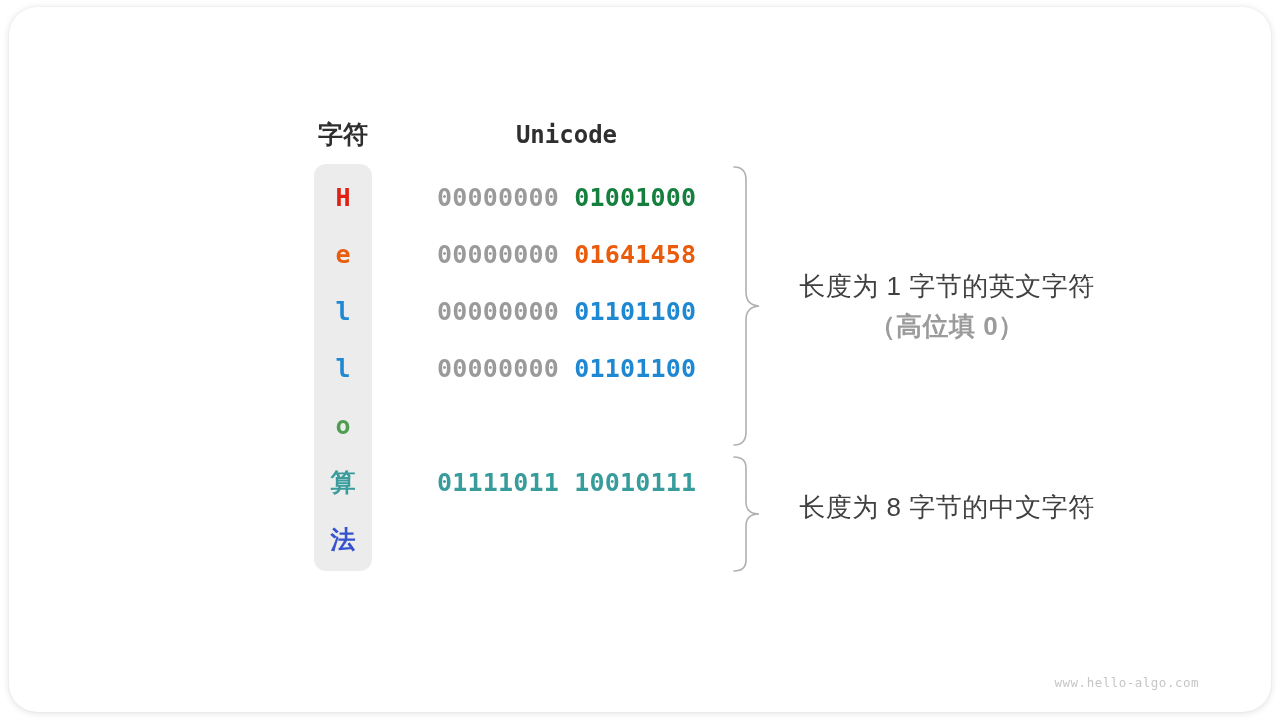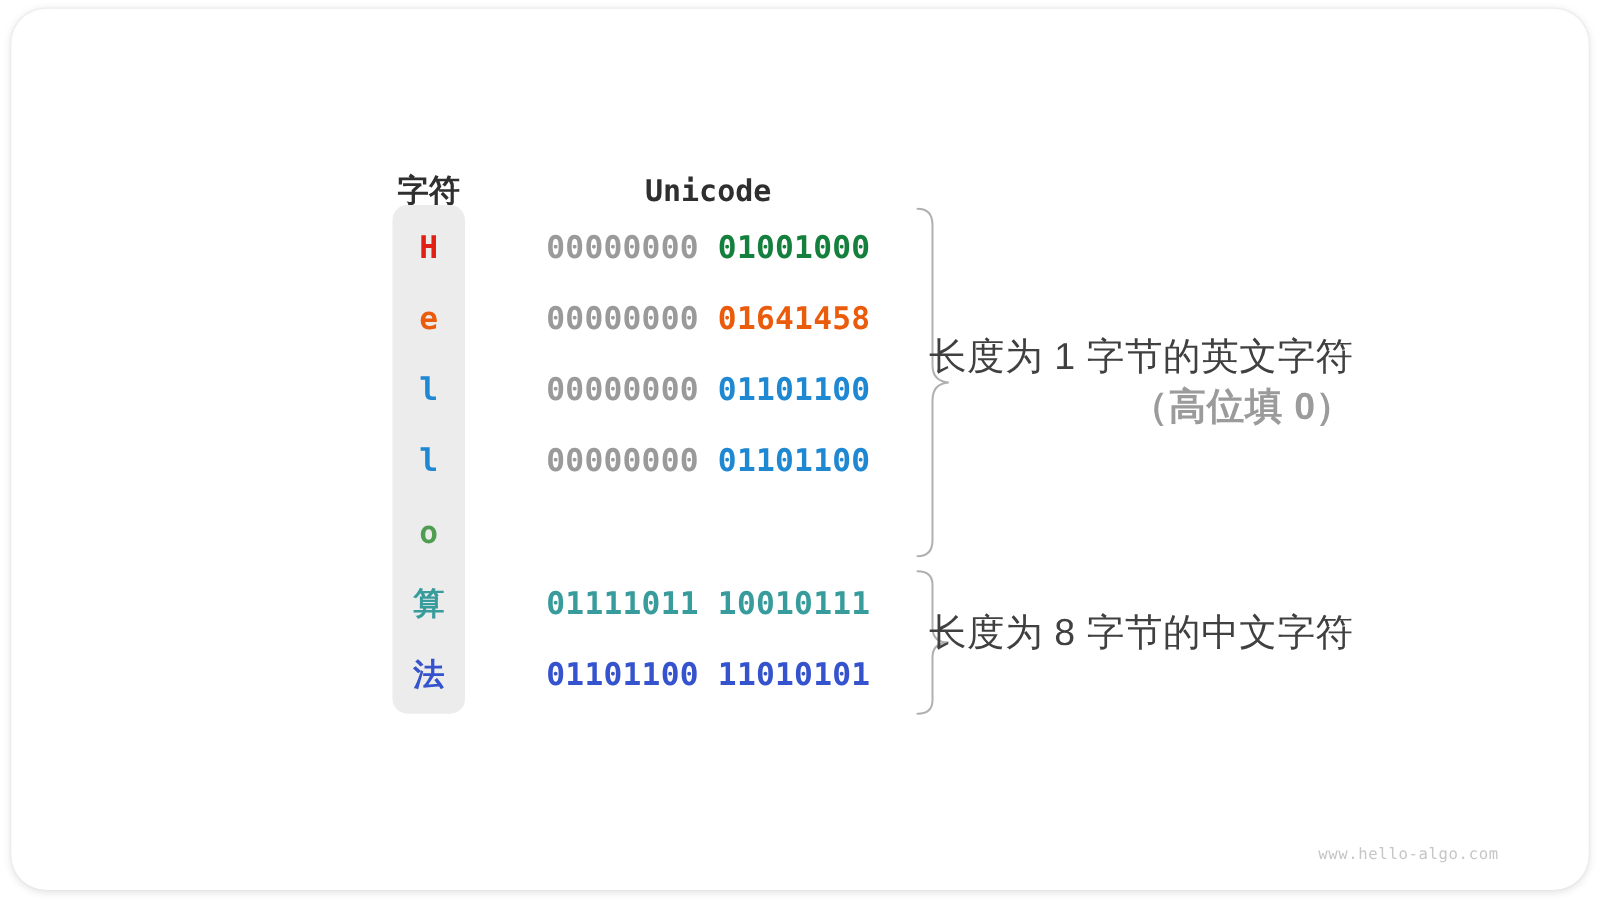--- a/index.html
+++ b/index.html
@@ -13,21 +13,21 @@
     position: absolute;
     left: 9px; top: 7px; right: 9px; bottom: 8px;
     background: #ffffff;
     border-radius: 28px;
     box-shadow: 0 1px 7px rgba(0,0,0,0.13), 0 0 2px rgba(0,0,0,0.05);
   }
   .stage { position: absolute; inset: 0; }
 
   .col-header {
     position: absolute;
-    top: 130px; height: 32px; line-height: 32px;
+    top: 112px; height: 32px; line-height: 32px;
     text-align: center;
     font-weight: bold;
     color: var(--header-text);
   }
   .col-header.char-h {
     left: 305px; width: 58px;
     font-size: 25px;
     font-family: "DejaVu Sans", sans-serif;
   }
   .col-header.uni-h {
@@ -68,23 +68,23 @@
   .brace { position: absolute; left: 723px; }
   .brace path {
     fill: none;
     stroke: var(--brace);
     stroke-width: 1.6;
     stroke-linecap: round;
   }
 
   .annotation {
     position: absolute;
-    left: 714px; width: 360px;
-    text-align: right;
-    font-size: 30px;
+    left: 758px; width: 360px;
+    text-align: center;
+    font-size: 26px;
     line-height: 30px;
     color: var(--annotation-primary);
     letter-spacing: 0.5px;
   }
   .annotation.secondary { color: var(--annotation-secondary); font-weight: bold; }
 
   .watermark {
     position: absolute;
     right: 72px; top: 668px;
     font-family: "DejaVu Sans Mono", monospace;
@@ -122,21 +122,20 @@
   </div>
   <div class="row" style="top:402px">
     <div class="char-cell" style="color: rgb(78, 158, 82);">o</div>
   </div>
   <div class="row" style="top:459px">
     <div class="char-cell" style="color: rgb(57, 156, 156);">算</div>
     <div class="bin"><span class="b1" style="color: rgb(57, 156, 156);">01111011</span><span> </span><span class="b2" style="color: rgb(57, 156, 156);">10010111</span></div>
   </div>
   <div class="row" style="top:516px">
     <div class="char-cell" style="color: rgb(52, 83, 205);">法</div>
-    <div class="bin"><span class="b1" style="color: rgb(52, 83, 205);">01101100</span><span> </span><span class="b2" style="color: rgb(52, 83, 205);">11010101</span></div>
   </div>
 
   <svg class="brace" style="top:159px" width="30" height="280">
     <path d="M2,1 Q14,1 14,14 L14,126 Q14,139 27,140 Q14,141 14,154 L14,266 Q14,279 2,279"></path>
   </svg>
   <svg class="brace" style="top:449px" width="30" height="116">
     <path d="M2,1 Q14,1 14,12 L14,46 Q14,58 27,58 Q14,58 14,70 L14,104 Q14,115 2,115"></path>
   </svg>
 
   <div class="annotation" style="top:264px">长度为 1 字节的英文字符</div>

